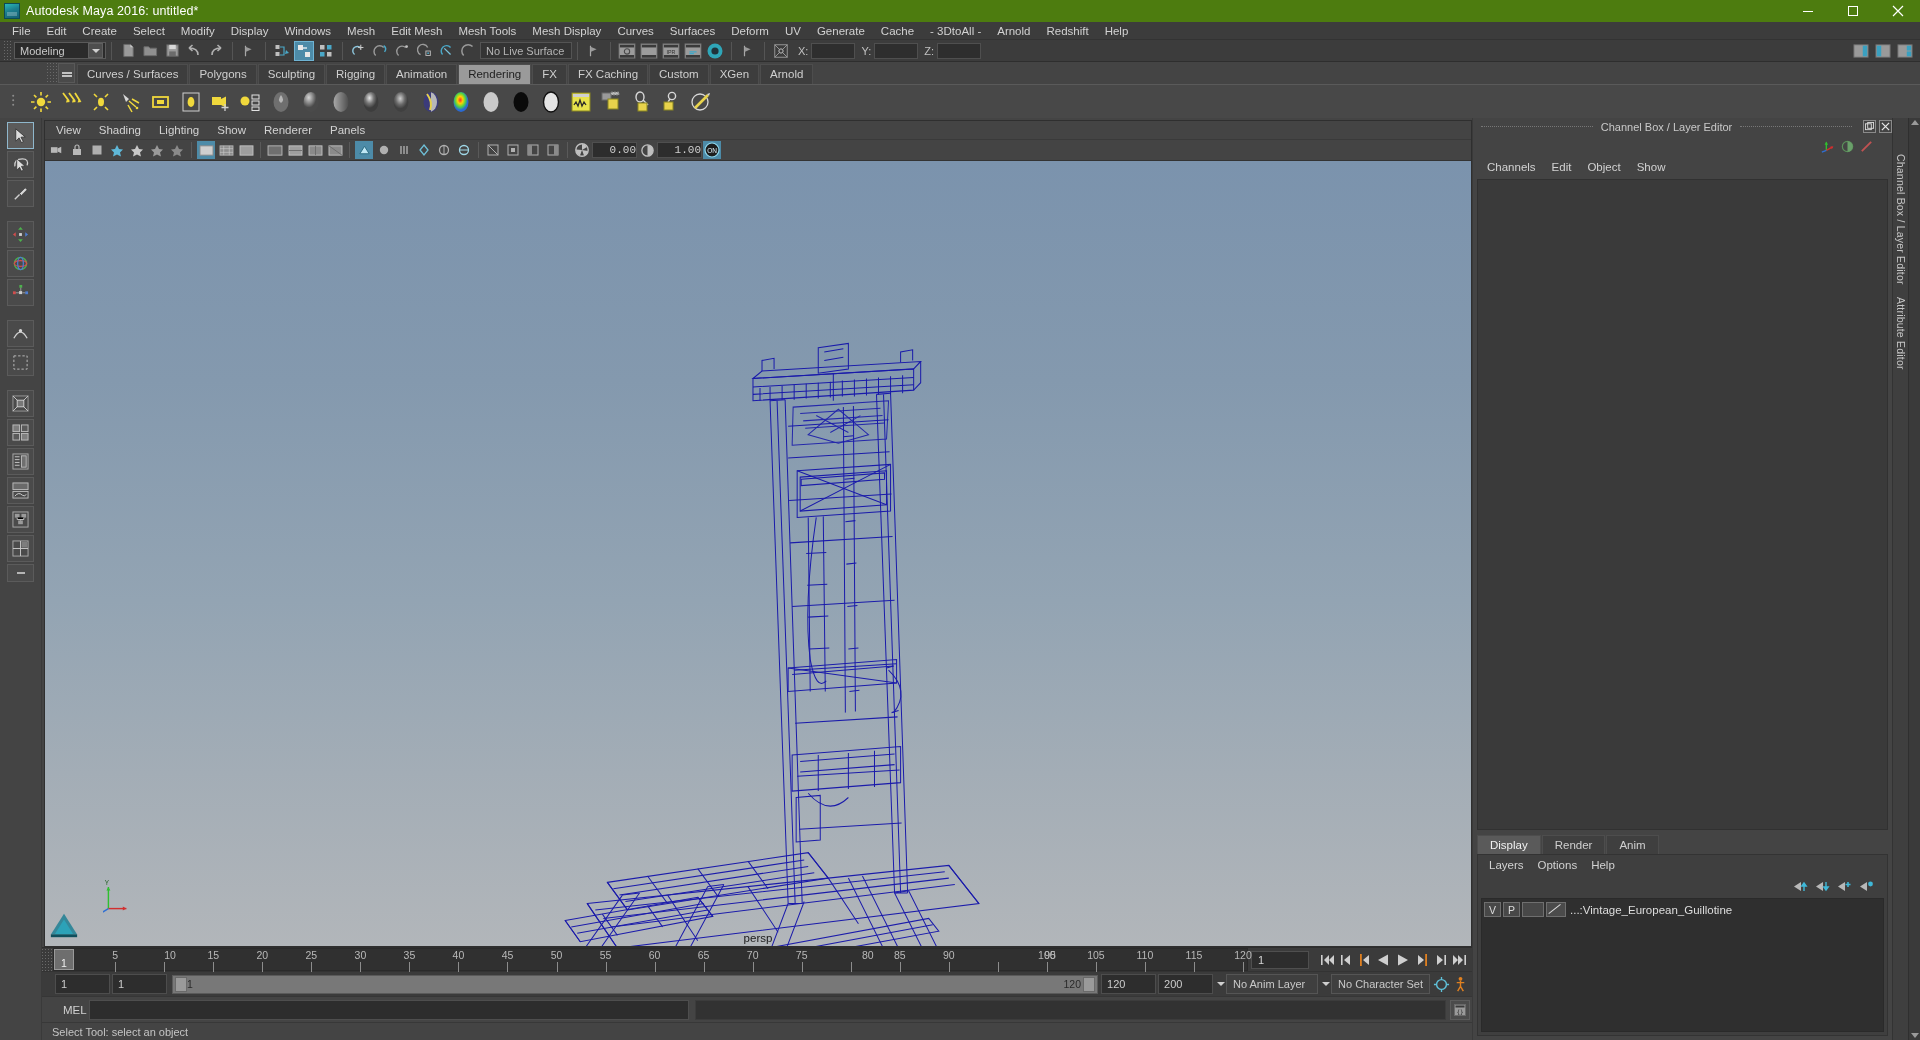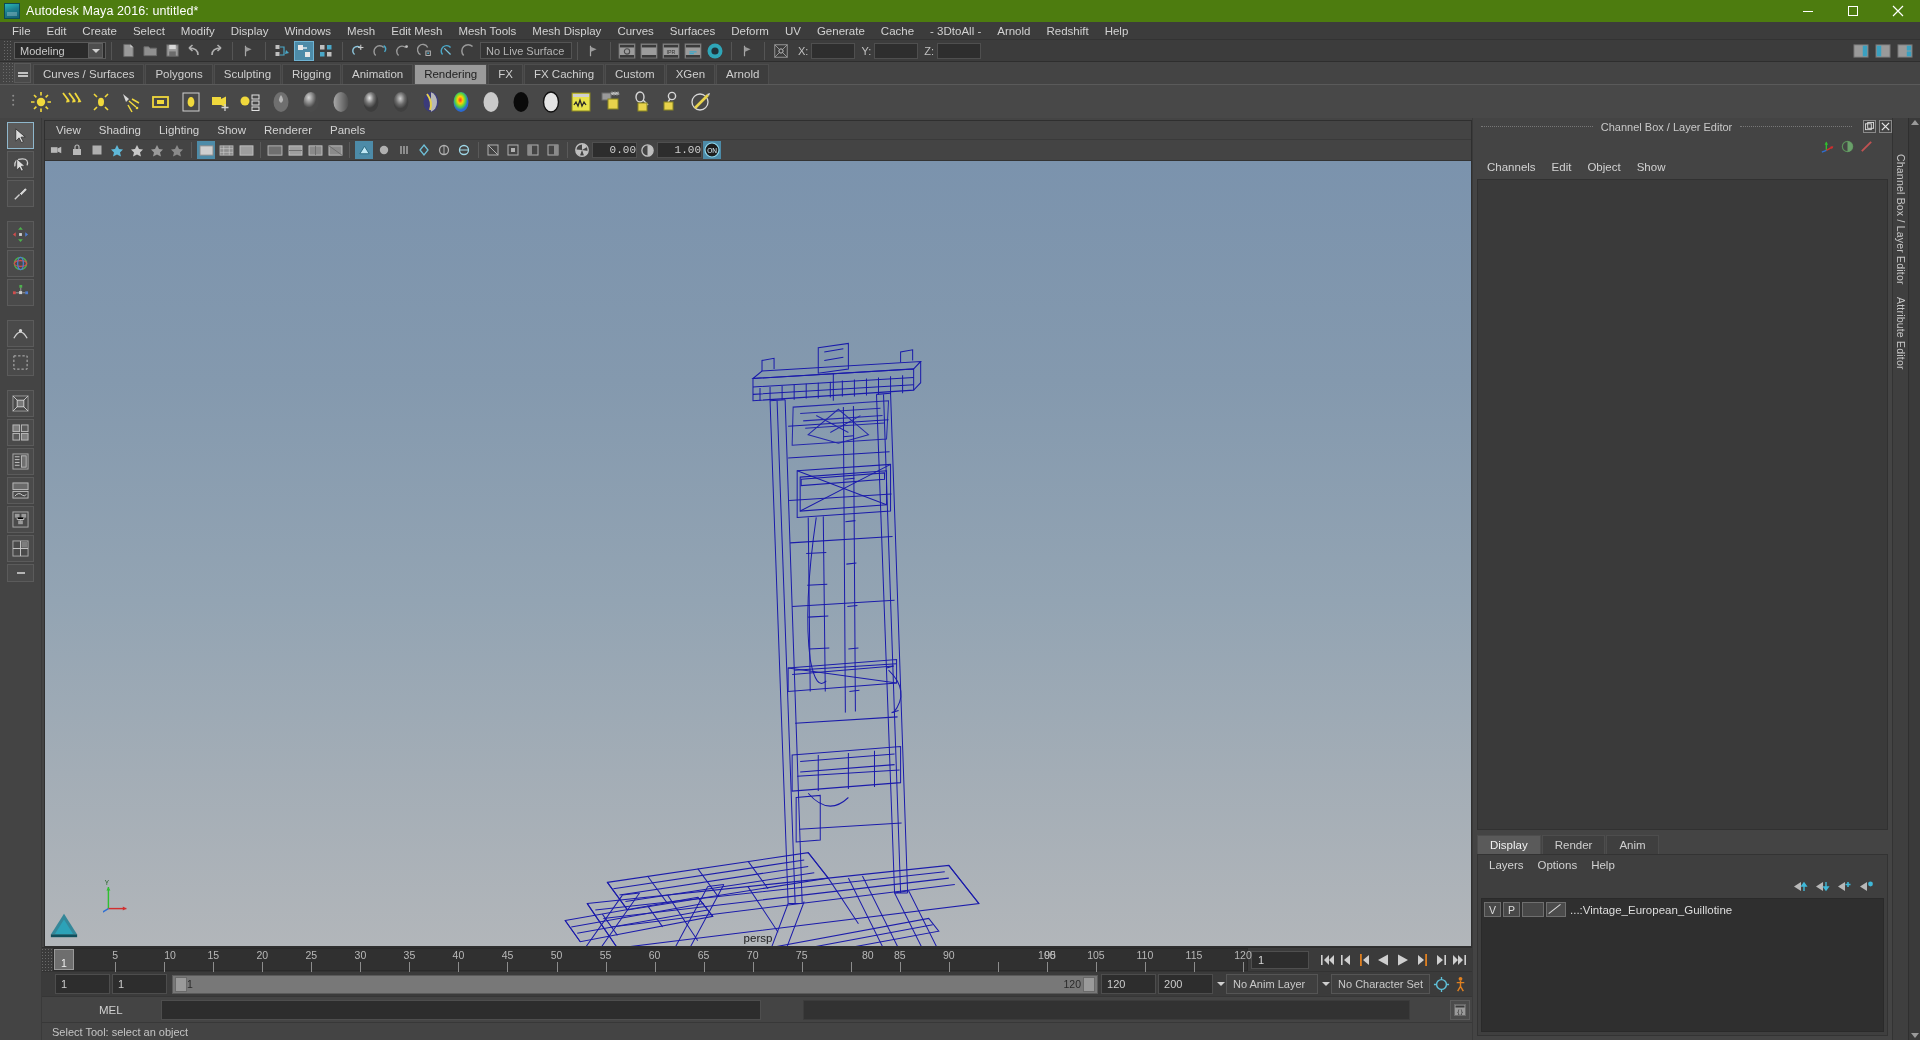--- a/index.html
+++ b/index.html
@@ -74,20 +74,21 @@
     color:#b5b5b5;font-size:11px;line-height:16px;padding:0 5px; white-space:nowrap;
   }
   .xyz-lab{ font-size:11px;color:#c0c0c0;margin:0 3px 0 6px;}
   .xyz-fld{ width:44px;height:16px;background:#2e2e2e;border:1px solid #4f4f4f;}
   .right-ico-grp{ margin-left:auto; display:flex; align-items:center; padding-right:4px;}
 
   
   .shelftabs{
     height:22px;background:#444;display:flex;align-items:flex-end;flex:0 0 22px;
     padding-left:2px;
+    margin-left:44px;
   }
   .shelf-grip{
     width:12px;height:22px;flex:0 0 12px;display:flex;align-items:center;justify-content:center;
     background-image:radial-gradient(#6a6a6a 35%, transparent 36%);
     background-size:3px 3px;background-position:3px 3px;
   }
   .shelf-menu-btn{
     width:17px;height:20px;flex:0 0 17px;display:flex;align-items:center;justify-content:center;
     background:#4a4a4a;border:1px solid #595959;margin:0 2px 1px 0;
   }
@@ -186,21 +187,20 @@
   .range-bar .rmin{ position:absolute;left:14px;font-size:10.5px;color:#2a2a2a;}
   .range-bar .rmax{ position:absolute;right:16px;font-size:10.5px;color:#2a2a2a;}
   .mini-arw{ width:11px;height:18px;display:flex;align-items:center;justify-content:center;}
   .wide-combo{ height:20px;min-width:92px;background:#3f3f3f;border:1px solid #555;color:#c9c9c9;
     font-size:11px;line-height:19px;padding:0 6px;margin-right:2px;white-space:nowrap;}
 
   
   .cmdline{
     height:26px;flex:0 0 26px;background:#444;display:flex;align-items:center;padding:0 2px;
     border-top:1px solid #363636;
-    gap:36px;
   }
   .mel-lab{ width:34px;flex:0 0 34px;font-size:11.5px;color:#d0d0d0;padding-left:8px;}
   .mel-in{ width:600px;height:20px;background:#2d2d2d;border:1px solid #4e4e4e;}
   .mel-out{ flex:1 1 auto;height:20px;background:#323232;border:1px solid #3c3c3c;margin-left:6px;}
   .script-btn{ width:20px;height:20px;margin-left:4px;background:#4b4b4b;border:1px solid #5c5c5c;
      display:flex;align-items:center;justify-content:center;}
 
   
   .helpline{ height:18px;flex:0 0 18px;background:#444;display:flex;align-items:center;
     padding-left:10px; border-top:1px solid #383838;}

